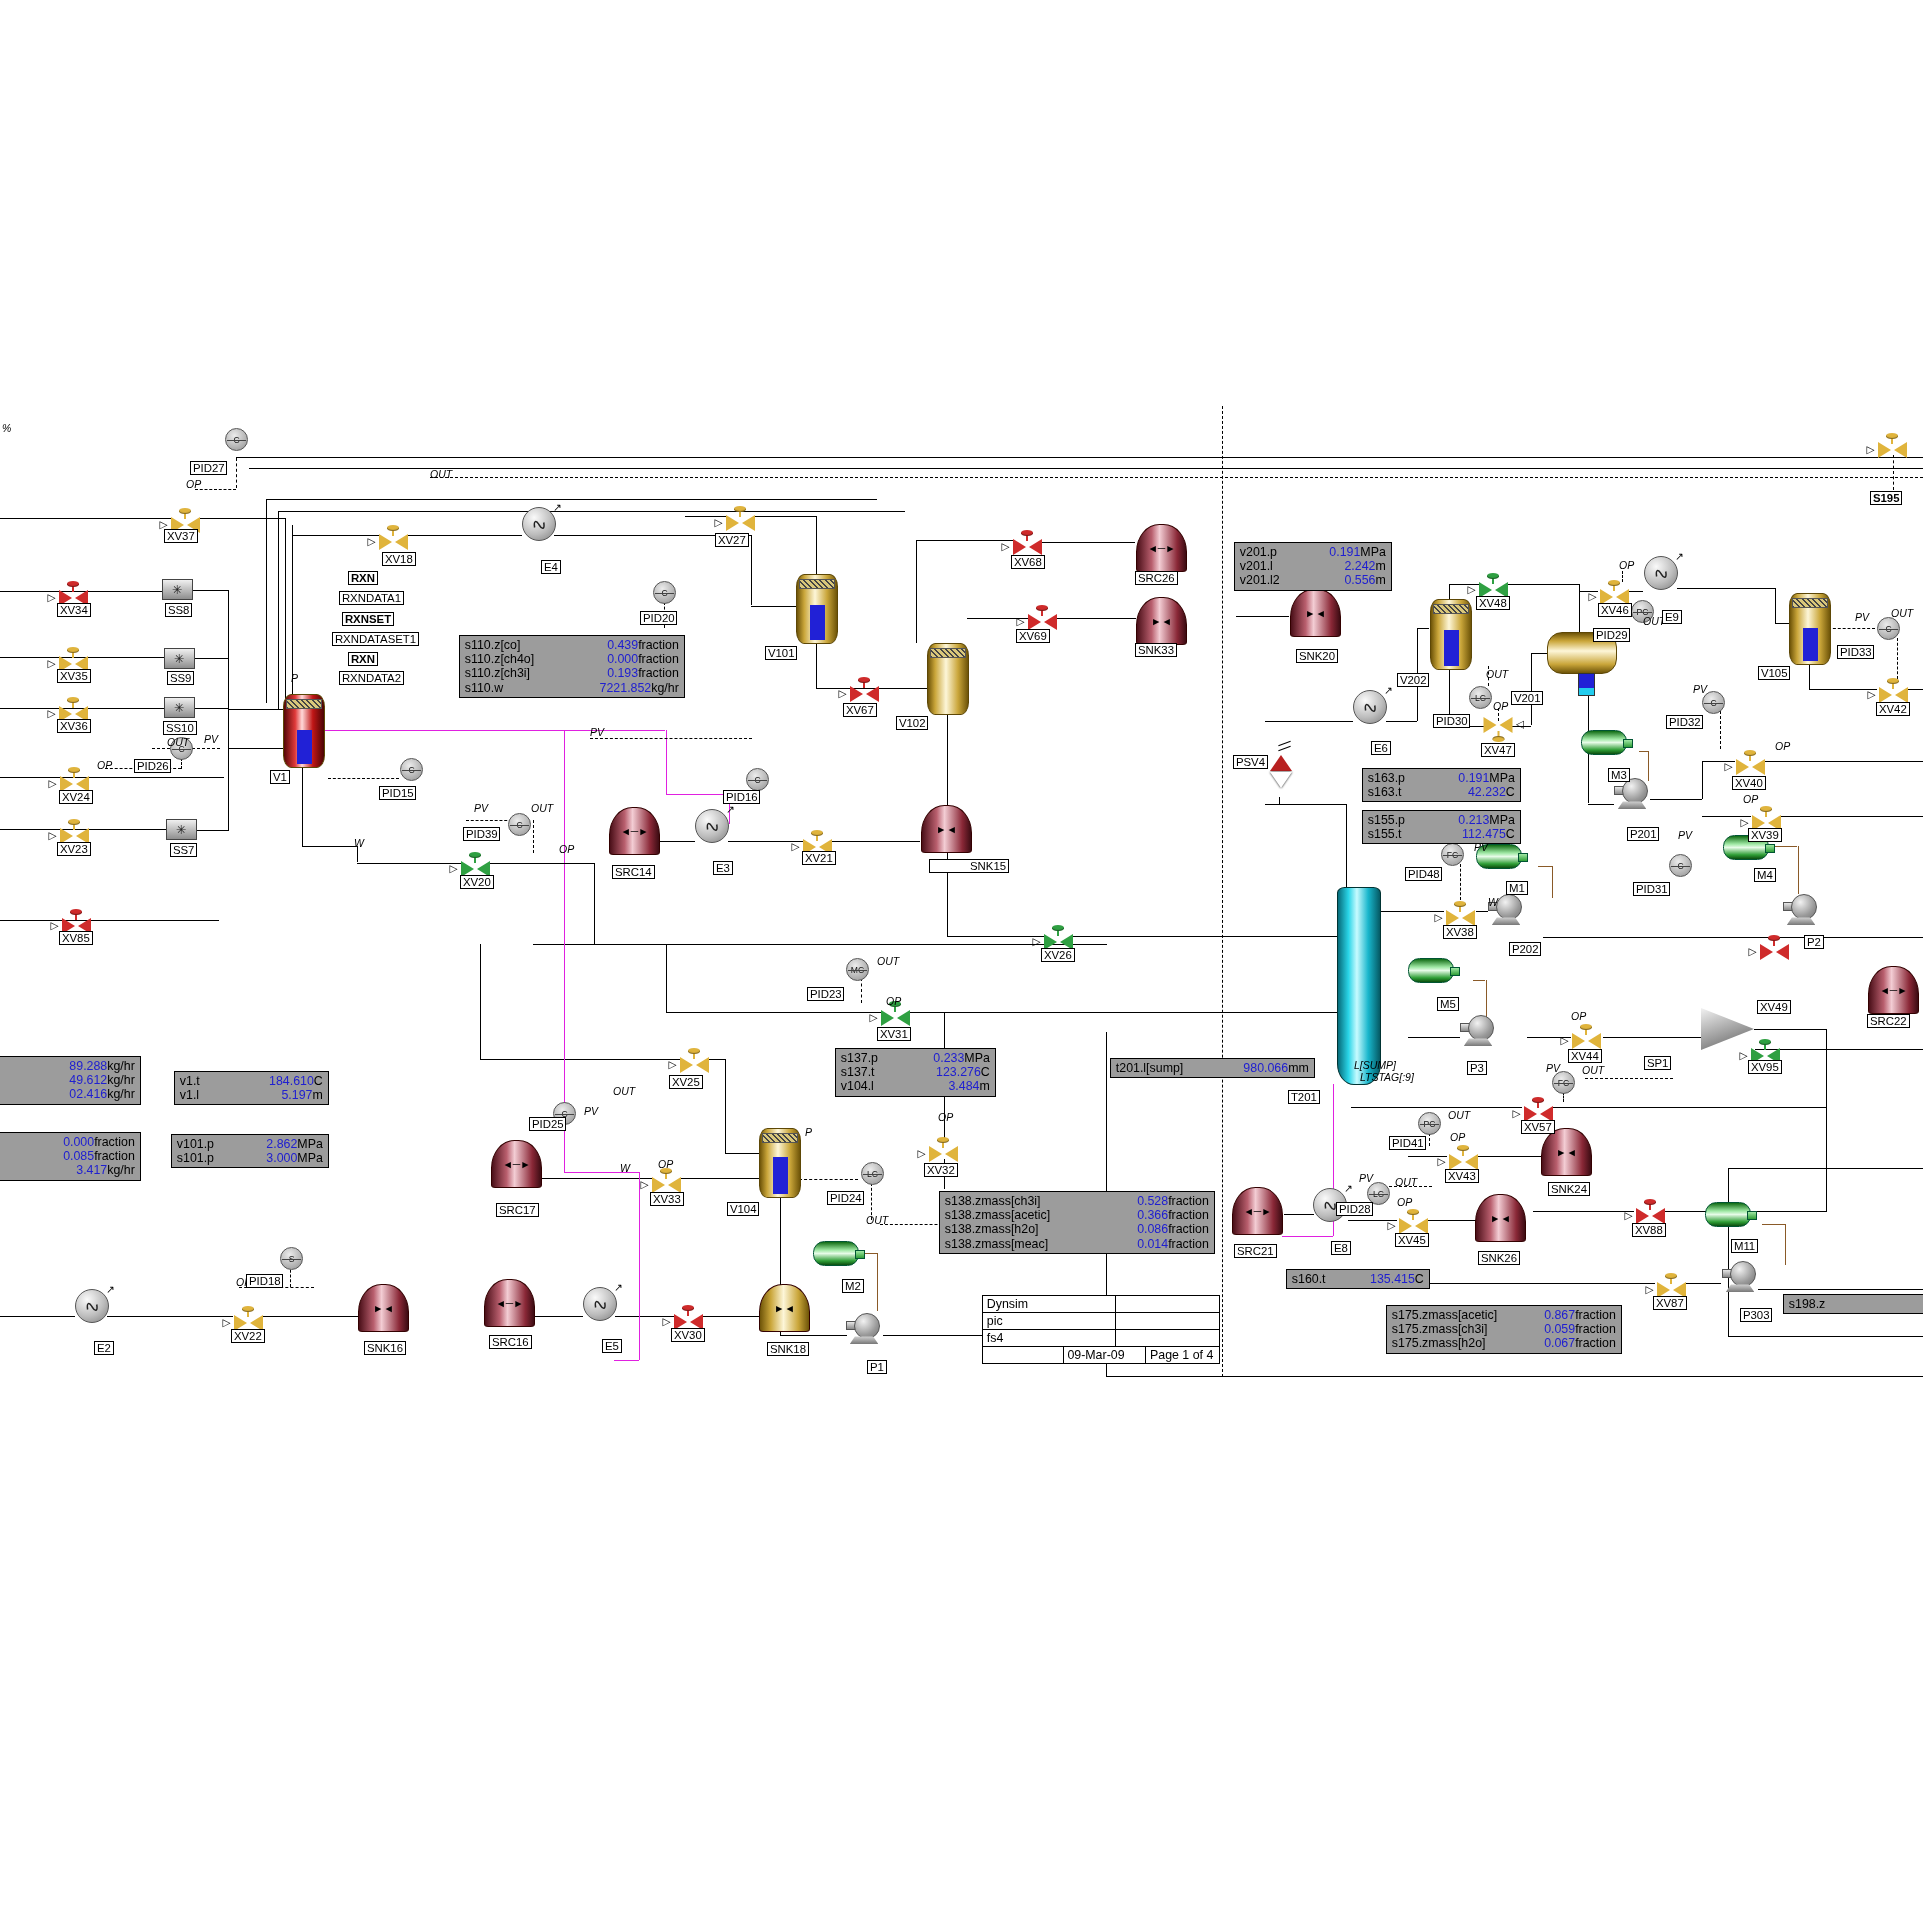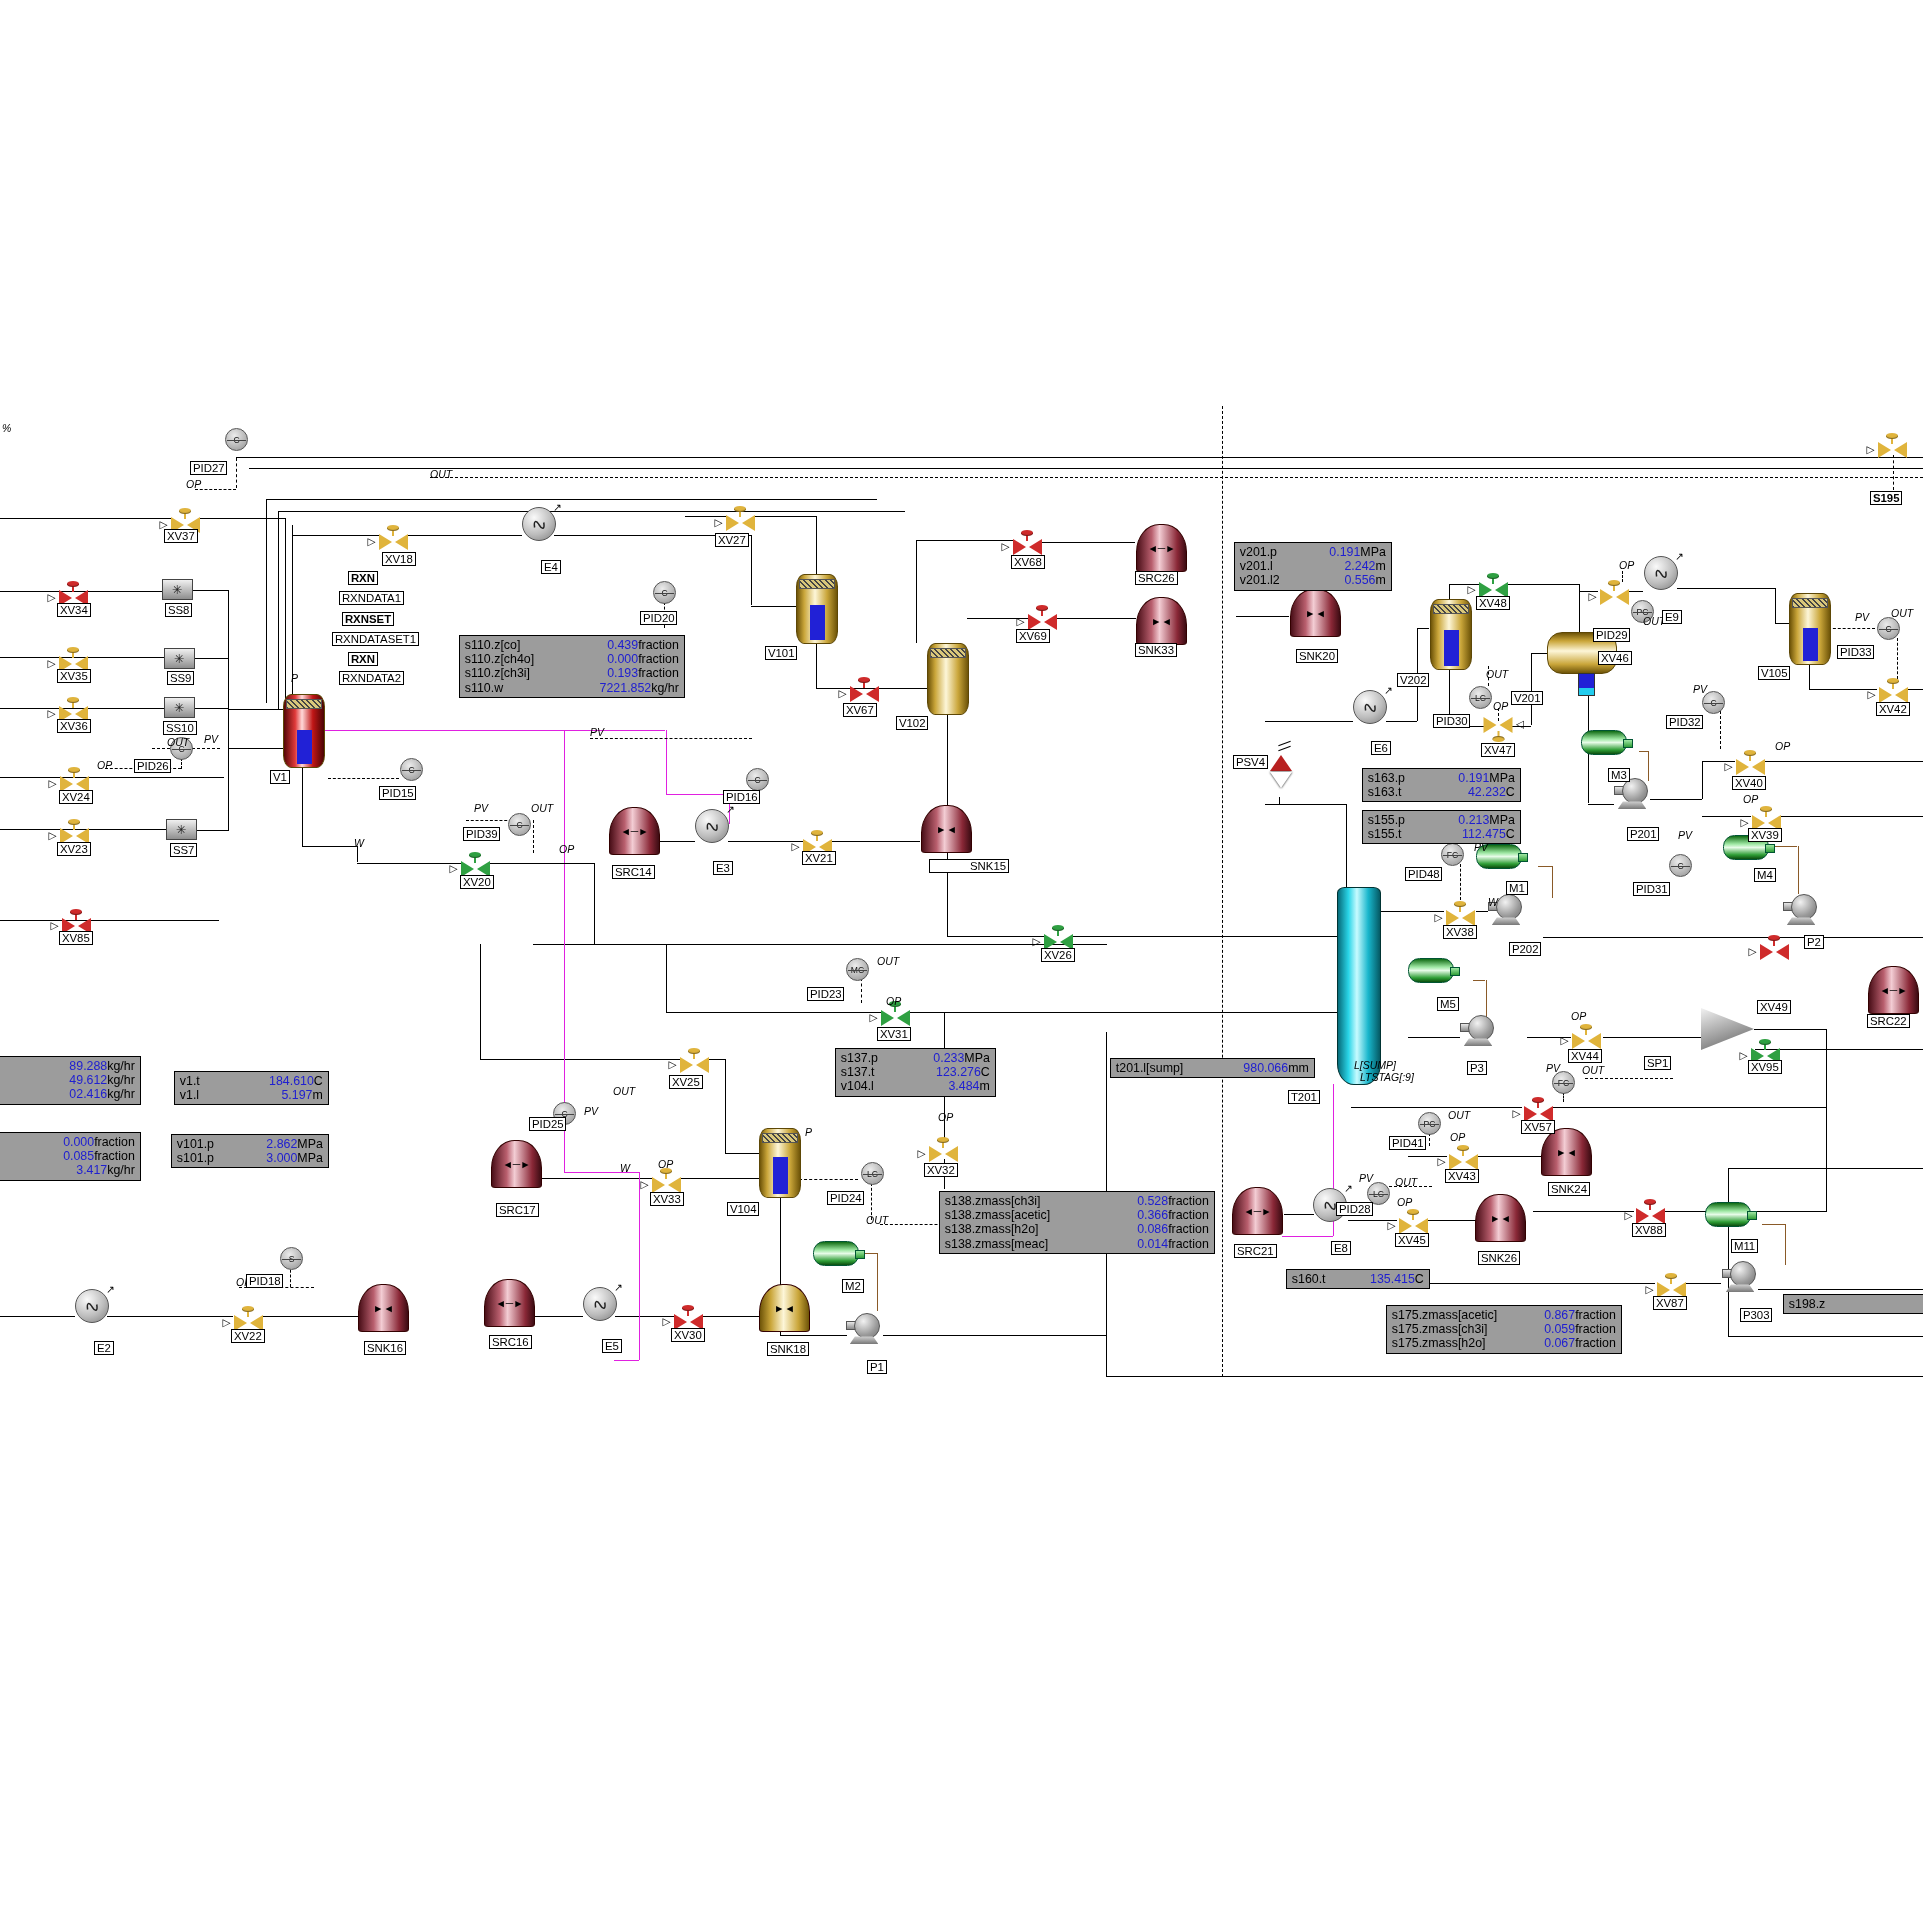--- a/index.html
+++ b/index.html
@@ -80,20 +80,39 @@
   .tbrow{display:flex;border-bottom:1px solid #000}
   .tbrow:last-child{border-bottom:none}
   .tbc{padding:1px 3.8px;border-right:1px solid #000;overflow:hidden;white-space:nowrap}
   .tbc:last-child{border-right:none}
 </style>
 </head>
 <body>
 
 <div id="canvas">
 
+  <div class="tb" style="left:982px;top:1295px;width:236px">
+    <div class="tbrow">
+        <div class="tbc" style="width:124px">Dynsim</div>
+        <div class="tbc" style="flex:1"></div>
+      </div>
+    <div class="tbrow">
+        <div class="tbc" style="width:124px">pic</div>
+        <div class="tbc" style="flex:1"></div>
+      </div>
+    <div class="tbrow">
+        <div class="tbc" style="width:124px">fs4</div>
+        <div class="tbc" style="flex:1"></div>
+      </div>
+    <div class="tbrow">
+      <div class="tbc" style="width:72px"></div>
+      <div class="tbc" style="width:74px">09-Mar-09</div>
+      <div class="tbc" style="flex:1">Page 1 of 4</div>
+    </div>
+  </div>
 <div class="ln lnh" style="left: 236px; top: 457px; width: 1687px; border-top-color: rgb(0, 0, 0);"></div>
     <div class="ln lnh" style="left: 249px; top: 468px; width: 1674px; border-top-color: rgb(0, 0, 0);"></div>
     <div class="ln lnh dash" style="left: 430px; top: 477px; width: 1493px; border-top-color: rgb(0, 0, 0);"></div>
     <div class="ln lnh" style="left: 266px; top: 499px; width: 611px; border-top-color: rgb(0, 0, 0);"></div>
     <div class="ln lnh" style="left: 278px; top: 511px; width: 627px; border-top-color: rgb(0, 0, 0);"></div>
     <div class="ln lnv" style="left: 266px; top: 499px; height: 204px; border-left-color: rgb(0, 0, 0);"></div>
     <div class="ln lnv" style="left: 278px; top: 511px; height: 198px; border-left-color: rgb(0, 0, 0);"></div>
     <div class="ln lnv" style="left: 285px; top: 518px; height: 181px; border-left-color: rgb(0, 0, 0);"></div>
     <div class="ln lnv" style="left: 292px; top: 525px; height: 169px; border-left-color: rgb(0, 0, 0);"></div>
     <div class="ln lnh" style="left: 0px; top: 518px; width: 171px; border-top-color: rgb(0, 0, 0);"></div>
@@ -691,21 +710,21 @@
       <div class="inlet">▷</div>
     </div>
     <div class="lbl" style="left: 1481px; top: 743px;">XV47</div>
     <div class="node valve" style="left: 1600px; top: 581px; --c: #e0b43c;">
       <div class="tri-l"></div>
       <div class="tri-r"></div>
       <div class="stem"></div>
       <div class="cap"></div>
       <div class="inlet">▷</div>
     </div>
-    <div class="lbl" style="left: 1598px; top: 603px; margin-top: 48px;">XV46</div>
+    <div class="lbl" style="left: 1598px; top: 603px;">XV46</div>
     <div class="node valve" style="left: 1879px; top: 679px; --c: #e0b43c;">
       <div class="tri-l"></div>
       <div class="tri-r"></div>
       <div class="stem"></div>
       <div class="cap"></div>
       <div class="inlet">▷</div>
     </div>
     <div class="lbl" style="left: 1876px; top: 702px;">XV42</div>
     <div class="node valve" style="left: 1736px; top: 751px; --c: #e0b43c;">
       <div class="tri-l"></div>

